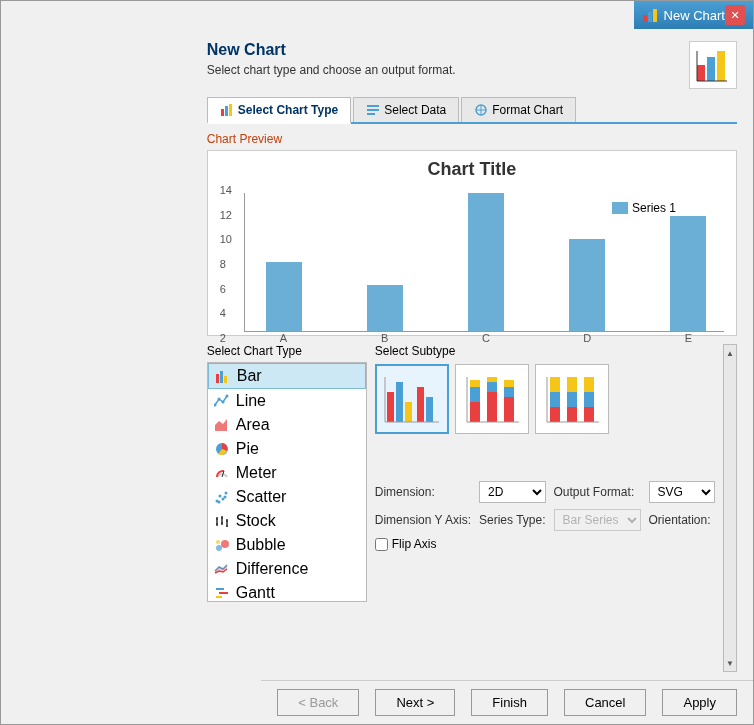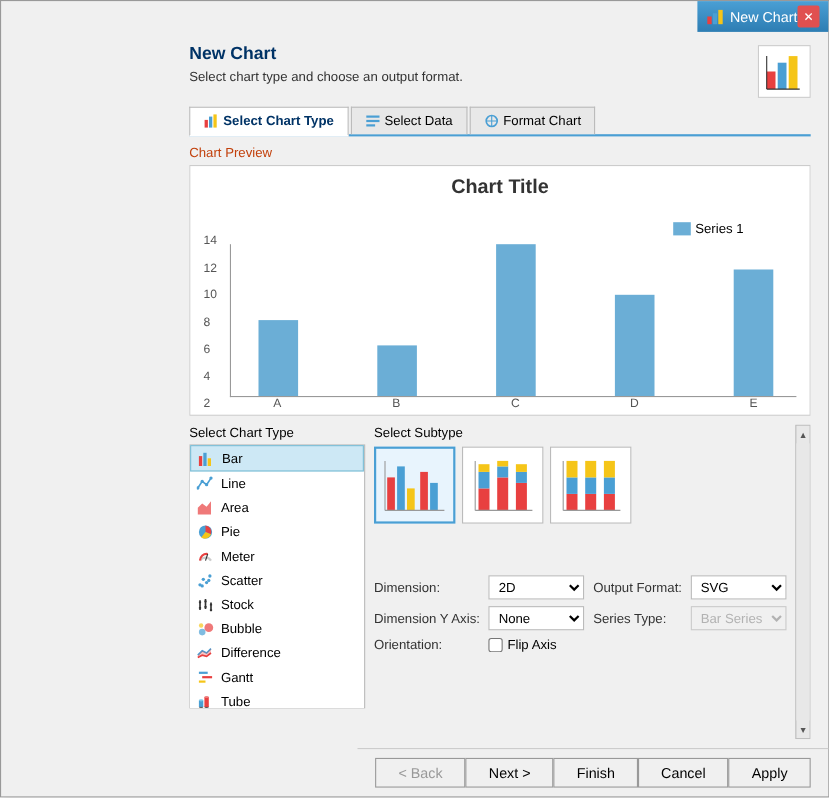--- a/index.html
+++ b/index.html
@@ -127,21 +127,21 @@
       margin-bottom: 8px;
     }
     .chart-preview-label {
       font-size: 12px;
       margin-bottom: 4px;
       color: #c2410c;
     }
     .chart-preview-box {
       border: 1px solid #ccc;
       background: white;
-      height: 228px;
+      height: 186px;
       display: flex;
       flex-direction: column;
       align-items: center;
       padding: 8px 12px 4px 12px;
       position: relative;
     }
     .chart-title-text {
       font-size: 18px;
       font-weight: bold;
       color: #333;
@@ -227,21 +227,21 @@
       background: white;
       overflow-y: auto;
       height: 240px;
     }
     .chart-type-item {
       display: flex;
       align-items: center;
       gap: 6px;
       padding: 3px 6px;
       cursor: pointer;
-      font-size: 12px;
+      font-size: 16px;
     }
     .chart-type-item.selected {
       background: #cde8f5;
       border: 1px solid #7bbdd4;
     }
     .subtype-panel {
       flex: 1;
       display: flex;
       flex-direction: column;
     }
@@ -298,21 +298,21 @@
     .checkbox-row {
       display: flex;
       align-items: center;
       gap: 4px;
       font-size: 12px;
     }
     .footer {
       display: flex;
       justify-content: flex-end;
       padding: 8px 16px;
-      gap: 0;
+      gap: 16px;
       border-top: 1px solid #ccc;
       flex-shrink: 0;
     }
     .footer-btn {
       padding: 5px 20px;
       font-size: 13px;
       border: 1px solid #999;
       background: #f0f0f0;
       cursor: pointer;
       min-width: 70px;
@@ -625,25 +625,20 @@
               <option>3D</option>
             </select>
             <span class="options-label">Output Format:</span>
             <select>
               <option>SVG</option>
               <option>PNG</option>
               <option>PDF</option>
             </select>
 
             <span class="options-label">Dimension Y Axis:</span>
-            <select>
-              <option>None</option>
-              <option>Left</option>
-              <option>Right</option>
-            </select>
             <span class="options-label">Series Type:</span>
             <select disabled="">
               <option>Bar Series</option>
             </select>
 
             <span class="options-label">Orientation:</span>
             <div class="checkbox-row">
               <input type="checkbox" style="">
               <span>Flip Axis</span>
             </div>

